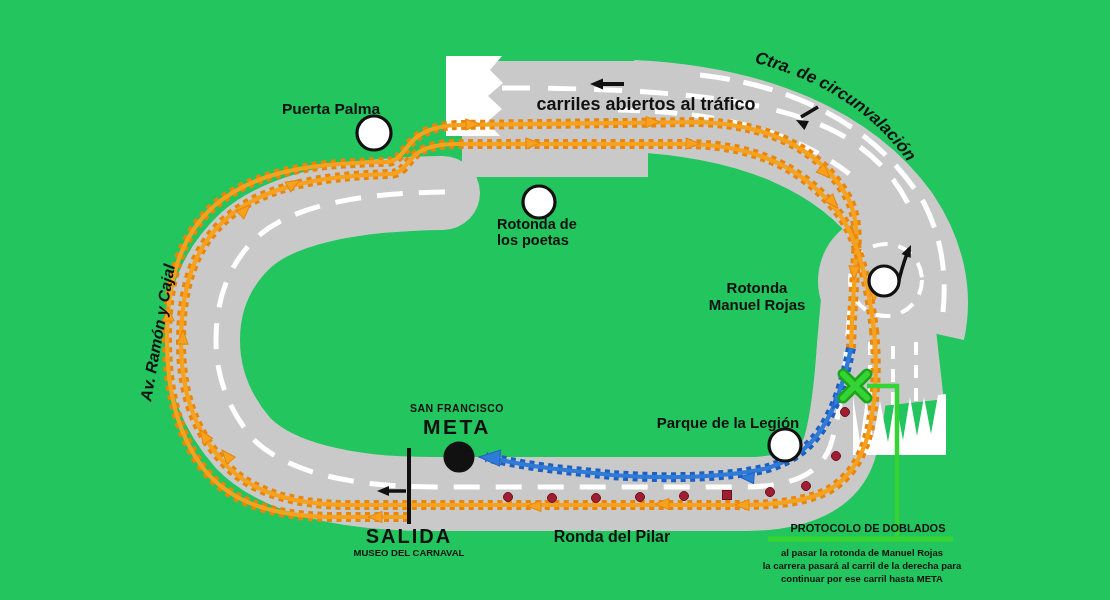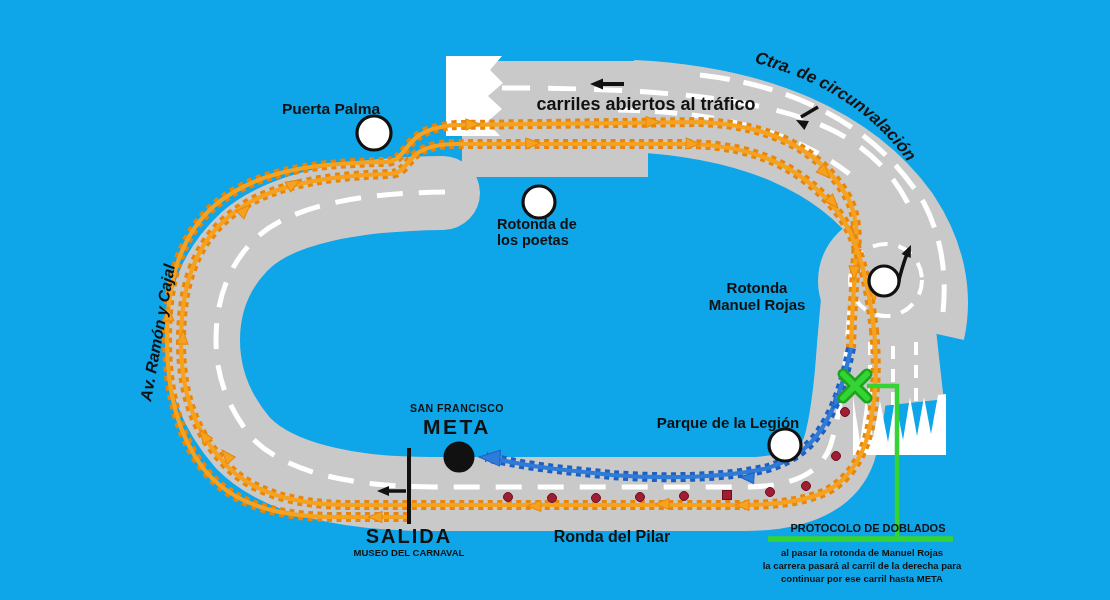--- a/index.html
+++ b/index.html
@@ -1,16 +1,16 @@
 <!DOCTYPE html>
 <html style="--road: #C9C9C9; --route_orange: #F6A21F; --route_orange_edge: #E8860C; --finish_blue: #2E7BD8; --finish_blue_edge: #1E5FC2; --protocol_green: #33D433; --protocol_green_dark: #1DA41D; --marker_red: #A01E32; --ink: #111111;"><head>
 <meta charset="utf-8">
 <style>
   html,body{margin:0;padding:0;background:#ffffff;}
-  .stage{position:relative;width:1110px;height:600px;background:#0ea5e9;overflow:hidden;
+  .stage{position:relative;width:1110px;height:600px;background:#22c55e;overflow:hidden;
          font-family:"Liberation Sans",sans-serif;}
   svg{display:block;}
   .road{stroke:var(--road,#C9C9C9);fill:none;}
   .roadfill{fill:var(--road,#C9C9C9);}
   .lane{stroke:#fff;fill:none;stroke-width:5;}
   .lane-thin{stroke:#fff;fill:none;stroke-width:4;}
   .route-edge{stroke:var(--route_orange_edge,#E8860C);fill:none;stroke-width:10;
               stroke-dasharray:5 4.5;stroke-linecap:butt;}
   .route-core{stroke:var(--route_orange,#F6A21F);fill:none;stroke-width:4.2;}
   .oarrow{fill:var(--route_orange,#F6A21F);stroke:var(--route_orange_edge,#E8860C);stroke-width:1;}

